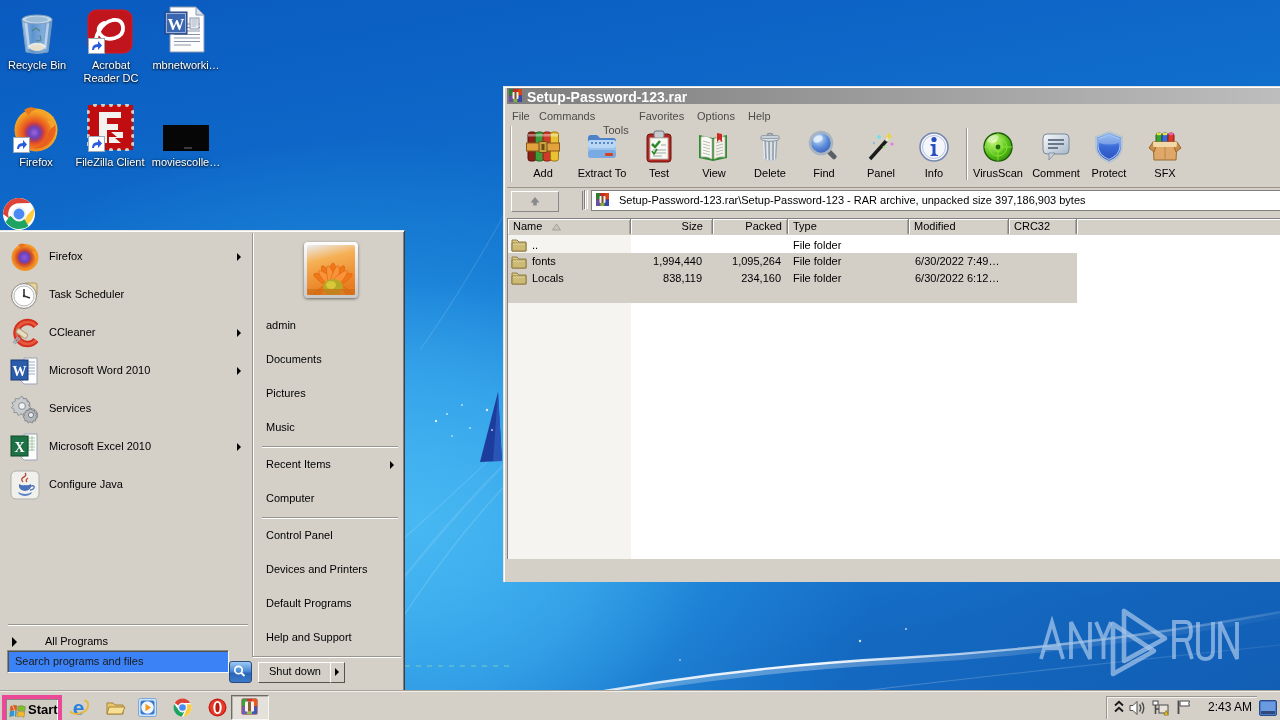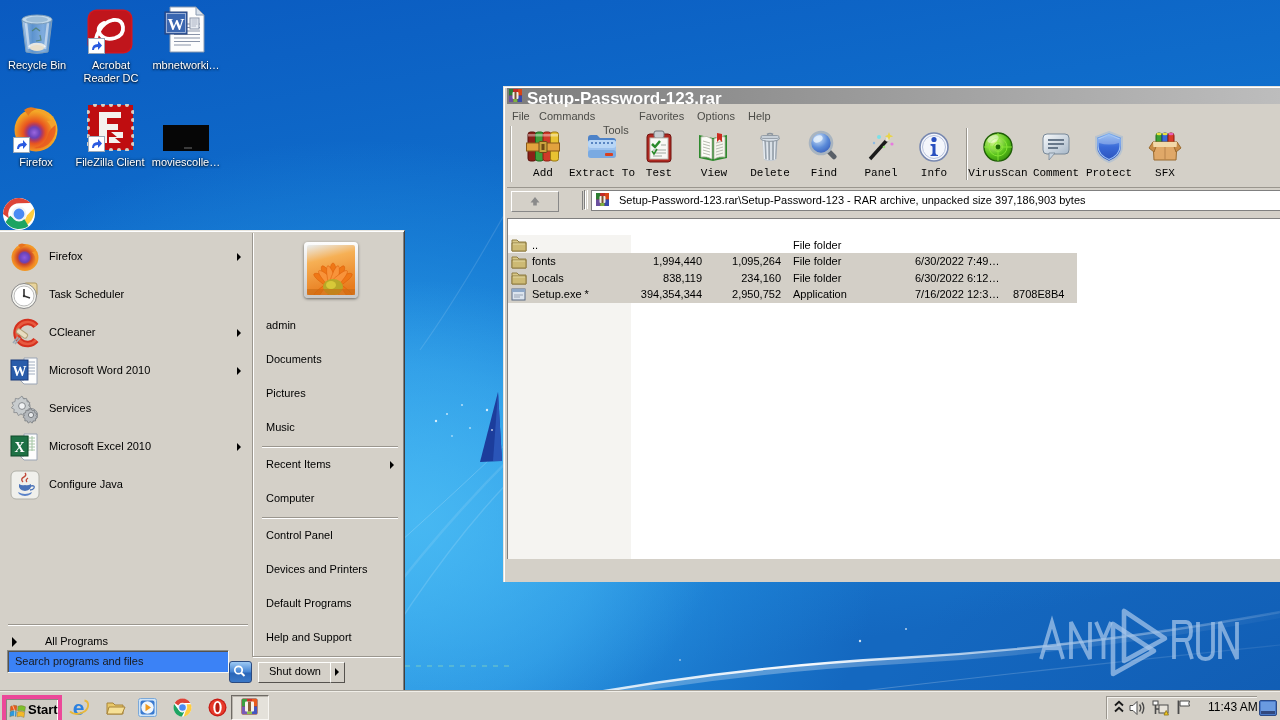--- a/index.html
+++ b/index.html
@@ -8,21 +8,21 @@
 .dlabel{position:absolute;color:#fff;font-size:11px;text-align:center;text-shadow:0 1px 2px rgba(0,0,0,.85),0 0 3px rgba(0,0,0,.6);line-height:13px;}
 .face{background:#d4d0c8;}
 .raised{border-top:1px solid #fff;border-left:1px solid #fff;border-right:1px solid #404040;border-bottom:1px solid #404040;}
 .sunk{border-top:1px solid #808080;border-left:1px solid #808080;border-right:1px solid #fff;border-bottom:1px solid #fff;}
 .mi{position:absolute;left:49px;color:#000;font-size:11px;}
 .ri{position:absolute;left:266px;color:#000;font-size:11px;}
 .arrow{position:absolute;width:0;height:0;border-left:4px solid #000;border-top:4px solid transparent;border-bottom:4px solid transparent;}
 .hdrcell{position:absolute;top:0;height:15px;border-right:1px solid #808080;box-shadow:inset 1px 1px 0 #fff, inset -1px 0 0 #a9a59d;color:#000;line-height:15px;}
 .row{position:absolute;height:16px;line-height:16px;color:#000;}
 .rnum{position:absolute;text-align:right;}
-.tbtn{position:absolute;top:6px;width:70px;text-align:center;color:#000;font-family:Liberation Mono, monospace;}
+.tbtn{position:absolute;top:6px;width:70px;text-align:center;color:#000;}
 .tbtn svg{display:block;margin:0 auto;}
 .tbtn div{margin-top:3px;font-size:11px;}
 </style>
 </head>
 <body>
 
 <svg class="abs" width="1280" height="720" style="left:0;top:0">
 <defs>
 <linearGradient id="sky" x1="0" y1="0" x2="0.3" y2="1">
 <stop offset="0" stop-color="#0a5ac0"></stop>
@@ -226,21 +226,21 @@
    <rect width="13" height="13" rx="1" fill="#8a2b1e"></rect>
    <rect x="0" y="0" width="4.3" height="6.5" fill="#2e7d32"></rect>
         <rect x="4.3" y="0" width="4.3" height="6.5" fill="#c62828"></rect>
         <rect x="8.6" y="0" width="4.4" height="6.5" fill="#d84315"></rect>
    <rect x="0" y="6.5" width="4.3" height="6.5" fill="#6a4f9e"></rect>
         <rect x="4.3" y="6.5" width="4.3" height="6.5" fill="#7cb342"></rect>
         <rect x="8.6" y="6.5" width="4.4" height="6.5" fill="#3949ab"></rect>
    <rect x="3.5" y="3" width="6" height="7" rx="1" fill="#f5f0e8"></rect>
         <rect x="5.5" y="3" width="2" height="7" fill="#7a5230"></rect>
   </svg>
-  <span class="abs" style="left:20px;top:1px;color:#fff;font-weight:bold;font-size:17px;">Setup-Password-123.rar</span>
+  <span class="abs" style="left:20px;top:1px;color:#fff;font-weight:bold;font-size:14px;">Setup-Password-123.rar</span>
  </div>
 
  <div class="abs" style="left:3px;top:18px;width:774px;height:19px;color:#4c4c48;font-size:11px;">
   <span class="abs" style="left:5px;top:5px;">File</span>
   <span class="abs" style="left:32px;top:5px;">Commands</span>
   <span class="abs" style="left:96px;top:19px;">Tools</span>
   <span class="abs" style="left:132px;top:5px;">Favorites</span>
   <span class="abs" style="left:190px;top:5px;">Options</span>
   <span class="abs" style="left:241px;top:5px;">Help</span>
  </div>
@@ -437,20 +437,44 @@
           <rect x="5.5" y="3" width="2" height="7" fill="#7a5230"></rect>
    </svg>
    <span class="abs" style="left:27px;top:3px;color:#000;">Setup-Password-123.rar\Setup-Password-123 - RAR archive, unpacked size 397,186,903 bytes</span>
   </div>
  </div>
 
  <div class="abs" style="left:3px;top:131px;width:774px;height:340px;background:#fff;border-top:1px solid #808080;border-left:1px solid #808080;">
 
   <div class="abs" style="left:0px;top:16px;width:123px;height:324px;background:#f5f4f1;"></div>
 
+  <div class="abs face" style="left:0px;top:0px;width:773px;height:16px;">
+   <div class="hdrcell face" style="left:0px;width:122px;">
+          <span style="position:absolute;left:5px;">Name</span>
+    <svg width="9" height="9" style="position:absolute;left:44px;top:4px">
+            <path d="M 4.5 1 L 8.5 7 L 0.5 7 Z" fill="#c9c5bd" stroke="#9a968e" stroke-width="0.8"></path>
+          </svg>
+   </div>
+   <div class="hdrcell face" style="left:123px;width:81px;">
+          <span style="position:absolute;right:9px;">Size</span>
+        </div>
+   <div class="hdrcell face" style="left:205px;width:74px;">
+          <span style="position:absolute;right:5px;">Packed</span>
+        </div>
+   <div class="hdrcell face" style="left:280px;width:120px;">
+          <span style="position:absolute;left:5px;">Type</span>
+        </div>
+   <div class="hdrcell face" style="left:401px;width:99px;">
+          <span style="position:absolute;left:5px;">Modified</span>
+        </div>
+   <div class="hdrcell face" style="left:501px;width:67px;">
+          <span style="position:absolute;left:5px;">CRC32</span>
+        </div>
+   <div class="hdrcell face" style="left:569px;width:204px;"></div>
+  </div>
 
   <svg id="foldico" width="0" height="0" style="position:absolute">
         <defs>
    <g id="fold">
             <path d="M 1 3 L 6 3 L 8 5 L 15 5 L 15 14 L 1 14 Z" fill="#d9c887" stroke="#8f7d42" stroke-width="1"></path>
             <path d="M 1 6 L 15 6 L 15 14 L 1 14 Z" fill="#cdbA74" stroke="#8f7d42" stroke-width="1"></path>
             <path d="M 2 7 L 14 7" stroke="#e5d9a2" stroke-width="1"></path>
           </g>
   </defs>
       </svg>
@@ -474,33 +498,20 @@
   </div>
   <div class="row" style="left:0px;top:51px;width:773px;">
    <svg width="16" height="15" style="position:absolute;left:3px;top:0px">
           <use href="#fold"></use>
         </svg>
    <span style="position:absolute;left:24px;">Locals</span>
    <span class="rnum" style="left:94px;width:100px;">838,119</span>
    <span class="rnum" style="left:173px;width:100px;">234,160</span>
    <span style="position:absolute;left:285px;">File folder</span>
    <span style="position:absolute;left:407px;">6/30/2022 6:12…</span>
-  </div>
-  <div class="row" style="left:0px;top:67px;width:773px;">
-   <svg width="16" height="15" style="position:absolute;left:3px;top:1px">
-    <rect x="1" y="2" width="13" height="11" fill="#dce4ee" stroke="#5a6a84"></rect>
-    <rect x="1" y="2" width="13" height="3" fill="#8fa8c8"></rect>
-    <path d="M 3 8 L 12 8 M 3 10 L 9 10" stroke="#9aa4b4" stroke-width="1"></path>
-   </svg>
-   <span style="position:absolute;left:24px;">Setup.exe *</span>
-   <span class="rnum" style="left:94px;width:100px;">394,354,344</span>
-   <span class="rnum" style="left:173px;width:100px;">2,950,752</span>
-   <span style="position:absolute;left:285px;">Application</span>
-   <span style="position:absolute;left:407px;">7/16/2022 12:3…</span>
-   <span style="position:absolute;left:505px;">8708E8B4</span>
   </div>
  </div>
 
 </div>
 
 <div class="abs face" style="left:0px;top:230px;width:404px;height:460px;border-top:1px solid #e8e6e0;border-right:1px solid #404040;box-shadow:inset 0 1px 0 #fff,inset -1px 0 0 #808080;">
 
  <div class="abs" style="left:252px;top:2px;width:1px;height:424px;background:#9a968e;border-right:1px solid #fff;"></div>
 
  <div id="lmenu">
@@ -708,19 +719,19 @@
  <svg class="abs" width="17" height="16" style="left:1152px;top:9px" viewBox="0 0 17 16">
   <rect x="1" y="1" width="5" height="4" fill="#fcfcfc" stroke="#4a4a4a"></rect>
   <path d="M 3.5 5 L 3.5 14 M 3.5 9 L 9 9" stroke="#4a4a4a" stroke-width="1.6" fill="none"></path>
   <rect x="7" y="5" width="9" height="8" fill="#e8e4dc" stroke="#4a4a4a"></rect>
   <path d="M 12 15 L 16.5 15 L 14.2 10.5 Z" fill="#f4c820" stroke="#8a7210" stroke-width="0.8"></path>
  </svg>
  <svg class="abs" width="16" height="16" style="left:1176px;top:8px" viewBox="0 0 16 16">
   <path d="M 2.5 1.5 L 2.5 15" stroke="#4a4a4a" stroke-width="1.8"></path>
   <path d="M 4 2 L 13.5 2 Q 12 4.5 13.5 7 L 4 7 Z" fill="#fcfcfc" stroke="#4a4a4a"></path>
  </svg>
- <span class="abs" style="left:1208px;top:9px;color:#000;font-size:12px;">11:43 AM</span>
+ <span class="abs" style="left:1208px;top:9px;color:#000;font-size:12px;">2:43 AM</span>
  <svg class="abs" width="18" height="16" style="left:1259px;top:9px" viewBox="0 0 18 16">
   <rect x="0.5" y="0.5" width="17" height="15" rx="1.5" fill="#4a7ac8" stroke="#2a4a88"></rect>
   <rect x="2" y="2" width="14" height="10" fill="#6a9ae0"></rect>
   <rect x="2" y="11" width="14" height="3" fill="#30487e"></rect>
  </svg>
 </div>
 
 </body></html>

